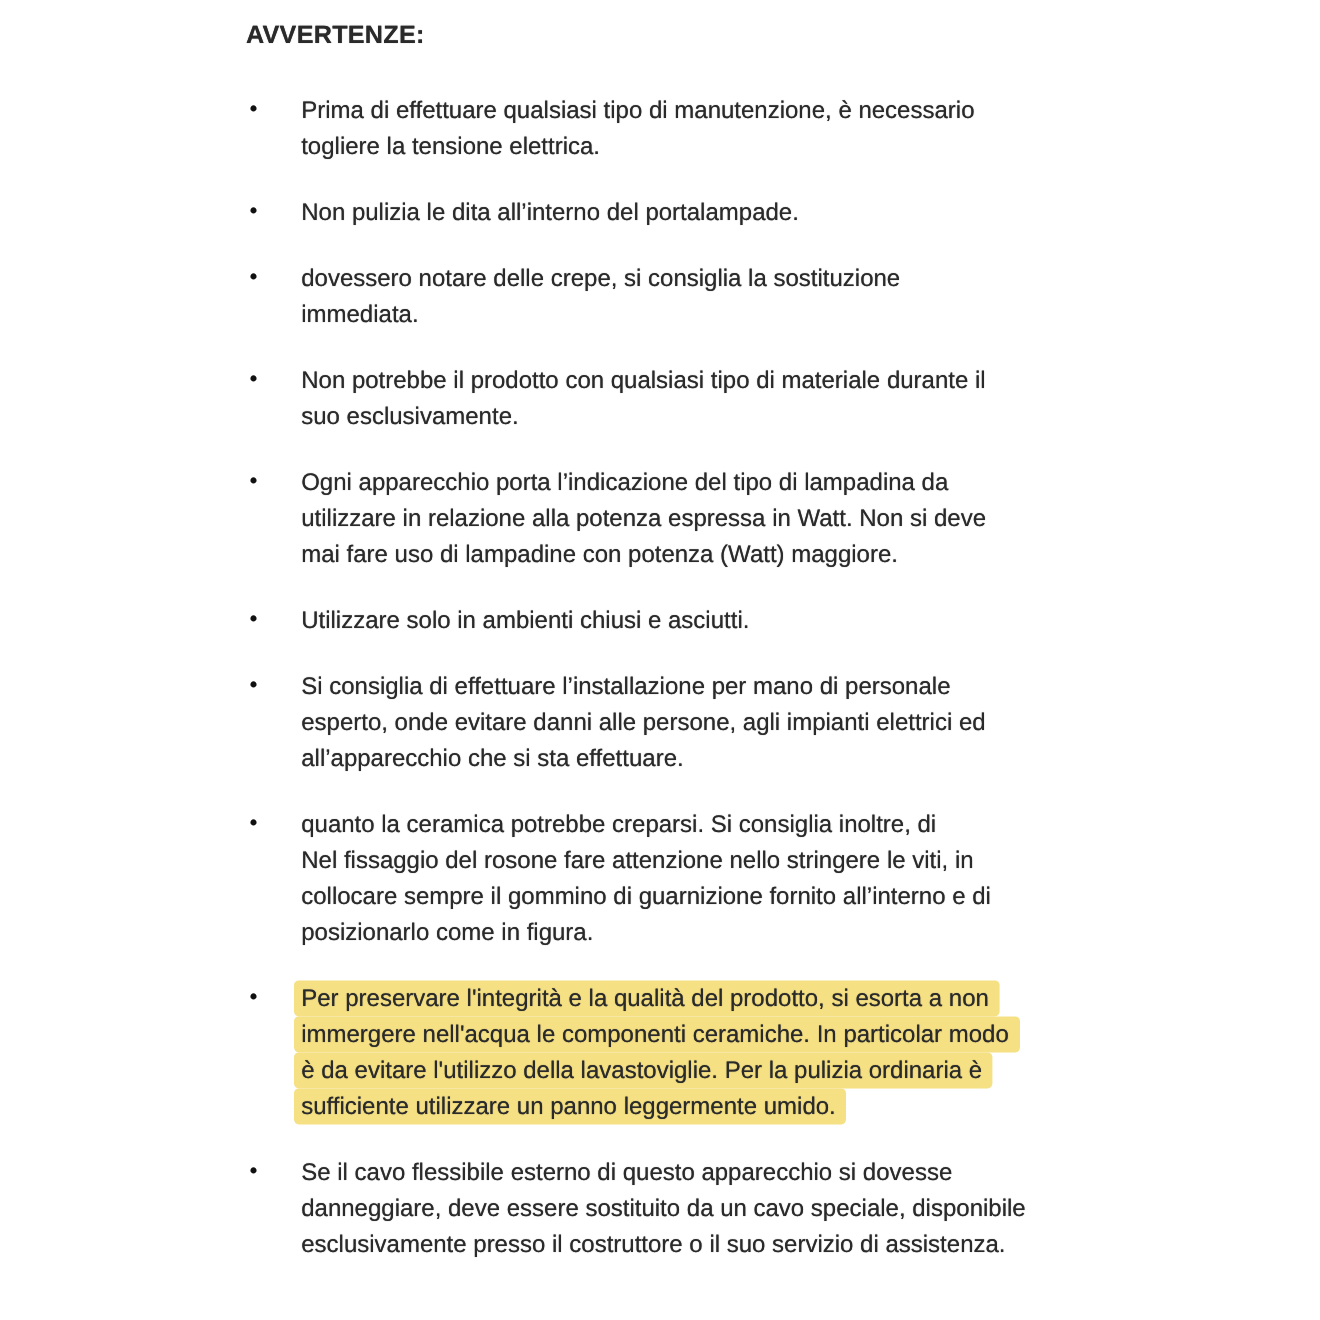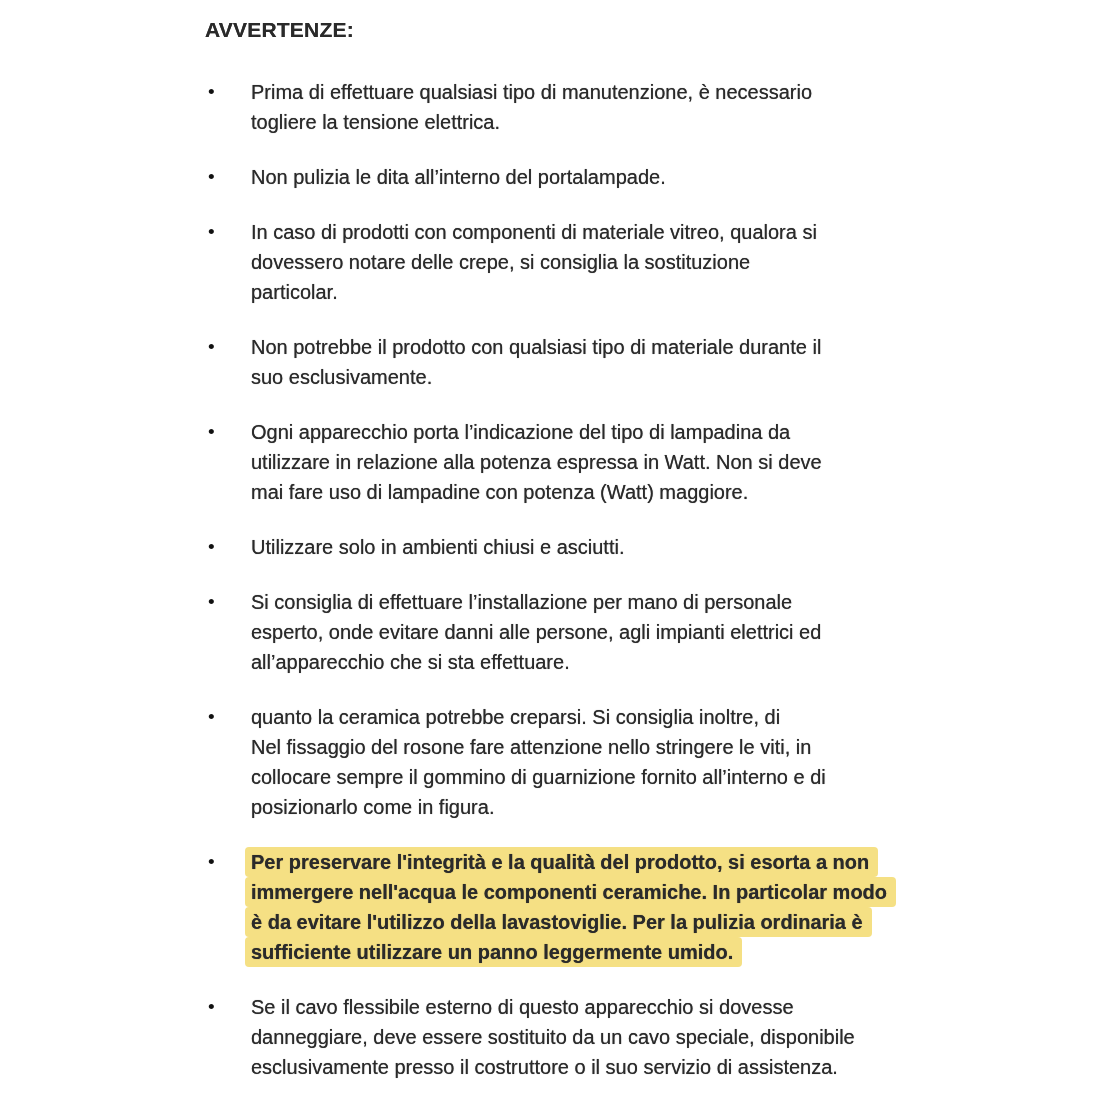--- a/index.html
+++ b/index.html
@@ -36,21 +36,20 @@
     color:var(--ink);
     text-shadow:0 0 0.7px rgba(42,42,42,0.8);
   }
   .line { white-space:nowrap; height:30px; }
   .hl-line .hl {
     display:inline-block;
     background:var(--hl);
     border-radius:4px;
     padding:0 9px 0 6px;
     margin-left:-6px;
-    font-weight:bold;
   }
 </style>
 </head>
 <body>
 
 <div class="page">
 
   <div class="doc-title">AVVERTENZE:</div>
 
   <ul class="warning-list">
@@ -66,23 +65,22 @@
     <li>
       <span class="bullet">•</span>
       <div class="item-text">
         <div class="line">Non pulizia le dita all’interno del portalampade.</div>
       </div>
     </li>
 
     <li>
       <span class="bullet">•</span>
       <div class="item-text">
-        <div class="line">In caso di prodotti con componenti di materiale vitreo, qualora si</div>
         <div class="line">dovessero notare delle crepe, si consiglia la sostituzione</div>
-        <div class="line">particolar.</div>
+        <div class="line">immediata.</div>
       </div>
     </li>
 
     <li>
       <span class="bullet">•</span>
       <div class="item-text">
         <div class="line">Non potrebbe il prodotto con qualsiasi tipo di materiale durante il</div>
         <div class="line">suo esclusivamente.</div>
       </div>
     </li>

